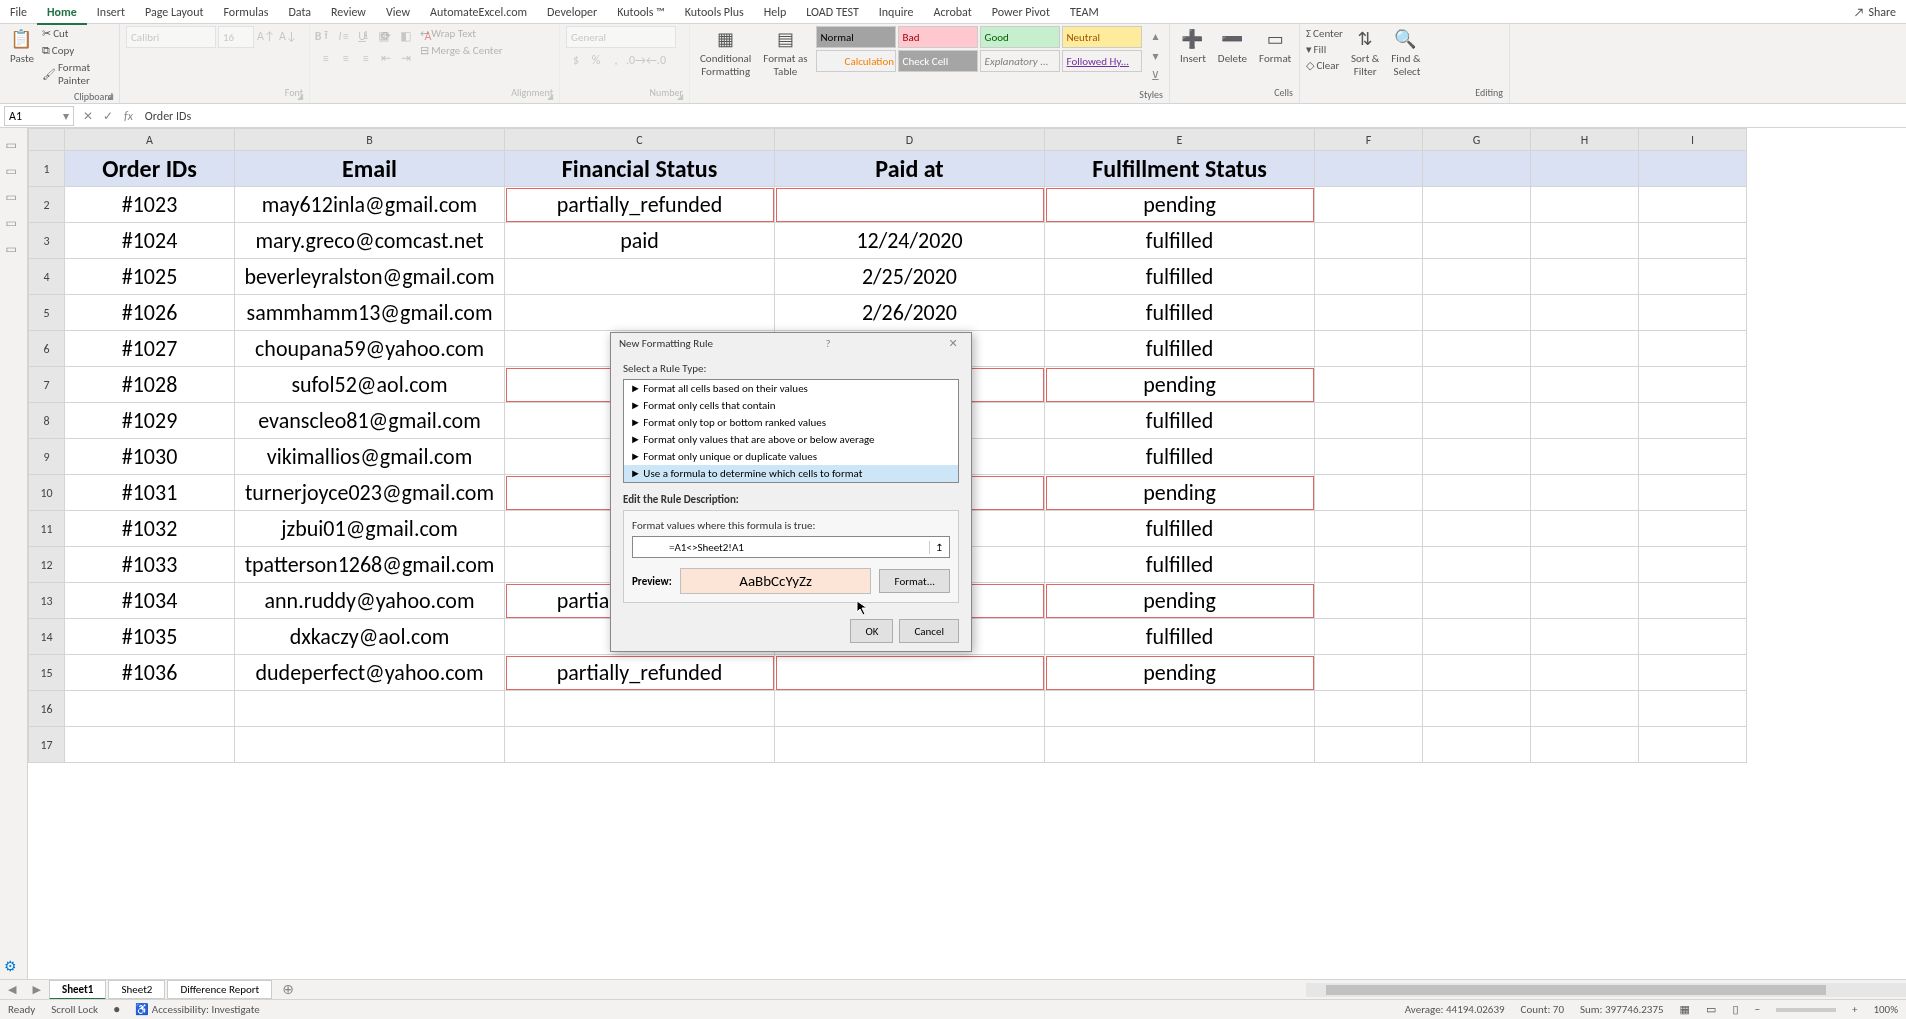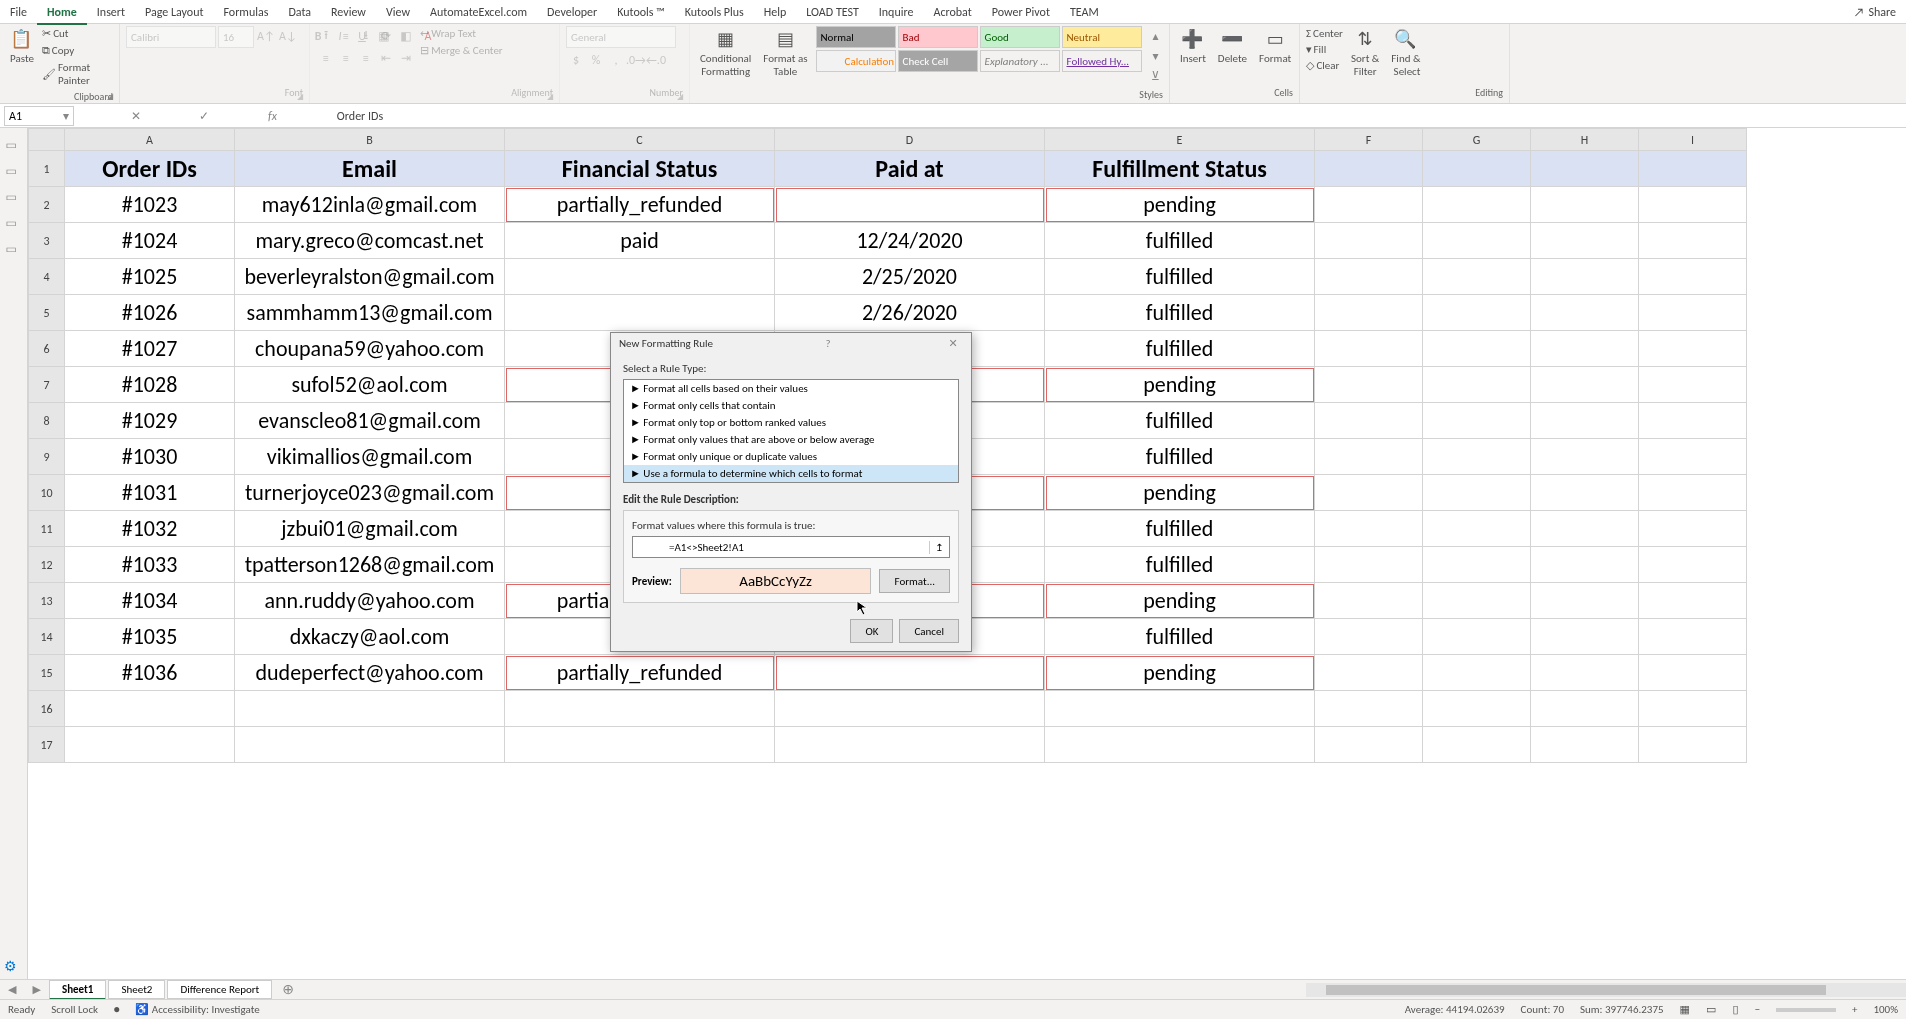--- a/index.html
+++ b/index.html
@@ -31,21 +31,21 @@
 .style-normal { background: #a3a3a3; }
 .style-bad { background: #ffc7ce; color: #9c0006; }
 .style-good { background: #c6efce; color: #006100; }
 .style-neutral { background: #ffeb9c; color: #9c5700; }
 .style-calc { background: #f2f2f2; color: #fa7d00; padding-left: 28px; }
 .style-check { background: #a5a5a5; color: #fff; }
 .style-explan { font-style: italic; color: #7f7f7f; }
 .style-link { color: #7030a0; text-decoration: underline; }
 
 
-.fbar { display: flex; align-items: center; height: 24px; border-bottom: 1px solid #d4d4d4; font-size: 12px; gap: 48px; }
+.fbar { display: flex; align-items: center; height: 24px; border-bottom: 1px solid #d4d4d4; font-size: 12px; }
 .namebox { width: 70px; border: 1px solid #ccc; height: 20px; margin: 0 4px; display: flex; align-items: center; padding: 0 4px; }
 .fbar .fx { padding: 0 6px; color: #888; font-style: italic; }
 .fbar .fval { padding: 0 6px; color: #444; }
 
 
 .leftgutter { position: absolute; left: 0; top: 128px; width: 28px; bottom: 40px; background: #f3f2f1; border-right: 1px solid #d4d4d4; display: flex; flex-direction: column; align-items: center; gap: 10px; padding-top: 10px; }
 .leftgutter .gic { width: 16px; height: 16px; font-size: 12px; color: #888; }
 .settings-gear { position: absolute; left: 4px; bottom: 44px; font-size: 14px; color: #0078d4; }
 
 

